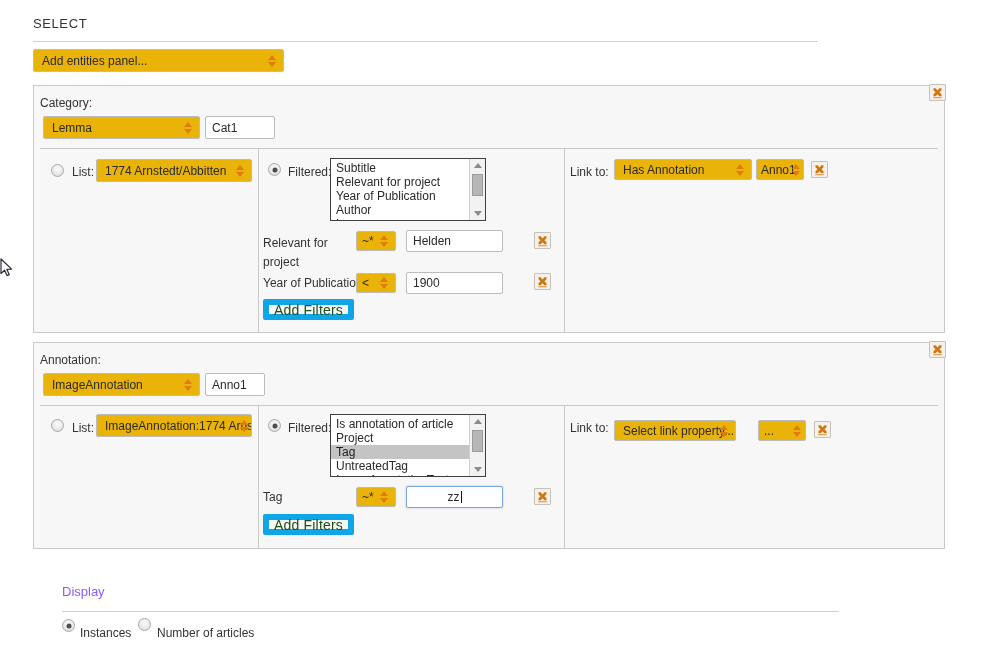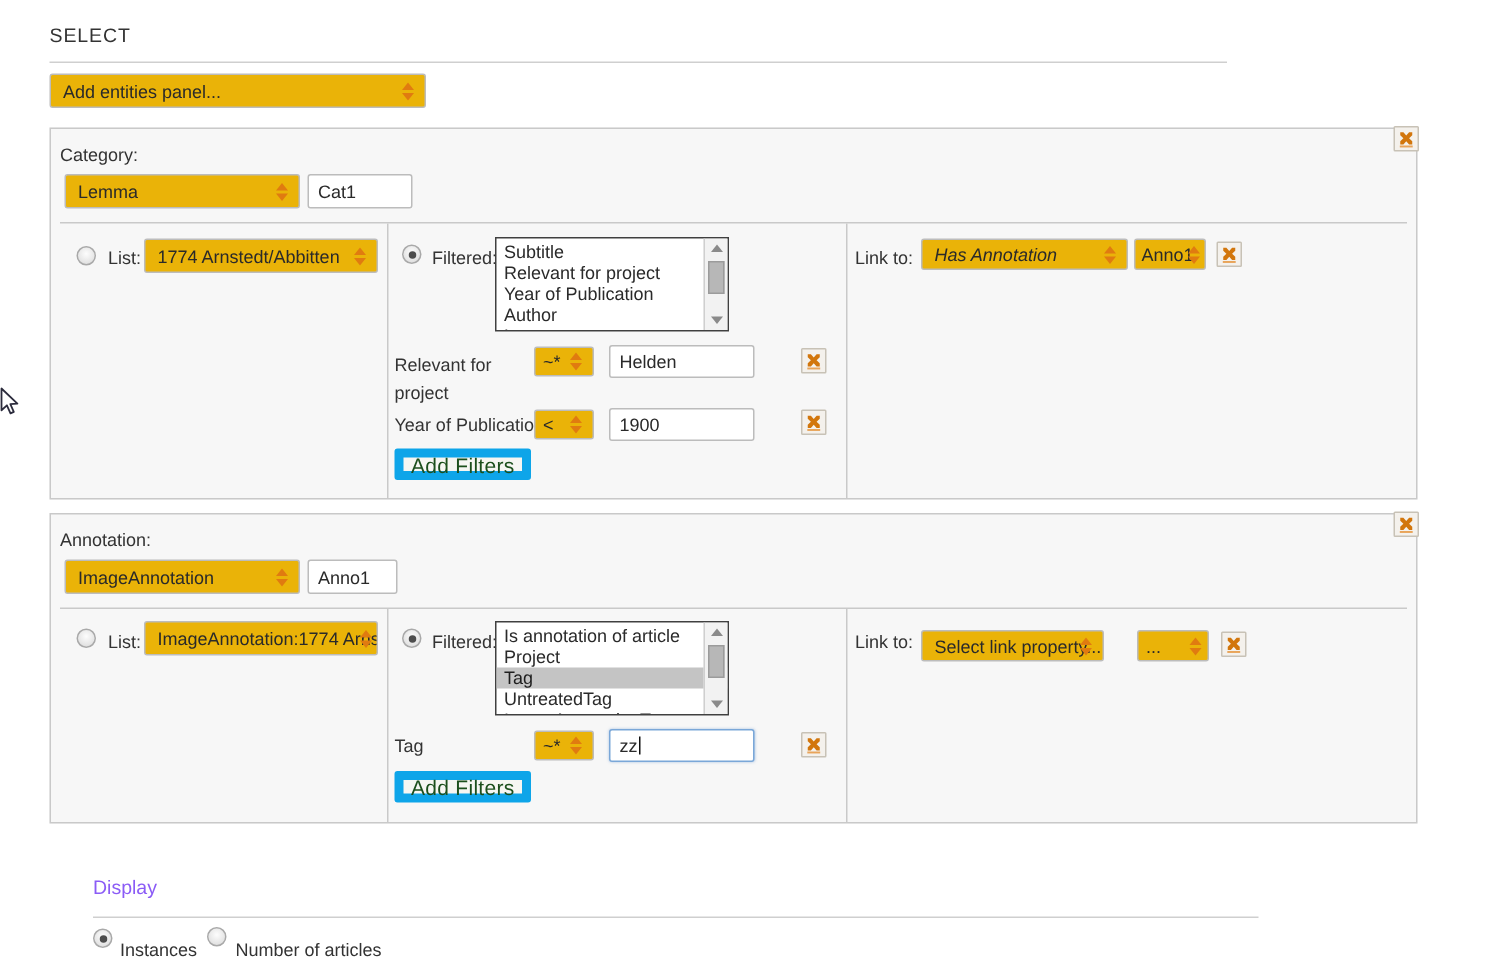--- a/index.html
+++ b/index.html
@@ -265,21 +265,21 @@
   <div class="closebtn" style="left:534px; top:273px;">
     <svg width="15" height="15" viewBox="0 0 15 15">
       <path d="M3.5 3.2 L5.6 3.2 L7.5 5.4 L9.4 3.2 L11.5 3.2 L11.5 5.2 L9.4 7.2 L11.5 9.2 L11.5 11.3 L9.4 11.3 L7.5 9.2 L5.6 11.3 L3.5 11.3 L3.5 9.2 L5.6 7.2 L3.5 5.2 Z" fill="#d2760c"></path>
       <rect x="3.2" y="12.0" width="8.6" height="1.3" fill="#e8a45a"></rect>
     </svg>
   </div>
 
   <div class="addbtn" style="left:263px; top:299px; width:91px; height:21px;">Add Filters</div>
 
   <div class="lbl" style="left:570px; top:165px;">Link to:</div>
-  <div class="sel" style="left:614px; top:159px; width:138px; height:21px;font-style:italic;">
+  <div class="sel" style="left:614px; top:159px; width:138px; height:21px;">
     <span>Has Annotation</span>
     <span class="arrows"></span>
   </div>
   <div class="sel" style="left:756px; top:159px; width:48px; height:21px; padding:0 12px 0 4px;">
     <span>Anno1</span>
     <span class="arrows" style="right:2px;"></span>
   </div>
   <div class="closebtn" style="left:811px; top:161px;">
     <svg width="15" height="15" viewBox="0 0 15 15">
       <path d="M3.5 3.2 L5.6 3.2 L7.5 5.4 L9.4 3.2 L11.5 3.2 L11.5 5.2 L9.4 7.2 L11.5 9.2 L11.5 11.3 L9.4 11.3 L7.5 9.2 L5.6 11.3 L3.5 11.3 L3.5 9.2 L5.6 7.2 L3.5 5.2 Z" fill="#d2760c"></path>
@@ -334,21 +334,21 @@
       <span class="thumb" style="top:15px; height:22px;"></span>
       <span class="down"></span>
     </div>
   </div>
 
   <div class="lbl" style="left:263px; top:490px;">Tag</div>
   <div class="sel" style="left:356px; top:487px; width:40px; height:20px; padding:0 17px 0 5px;">
     <span>~*</span>
     <span class="arrows"></span>
   </div>
-  <div class="txt focused" style="left:406px; top:486px; width:97px; height:22px;">
+  <div class="txt focused" style="left:406px; top:486px; width:97px; height:22px;justify-content:center;">
     <span>zz</span>
       <span class="caret"></span>
   </div>
   <div class="closebtn" style="left:534px; top:488px;">
     <svg width="15" height="15" viewBox="0 0 15 15">
       <path d="M3.5 3.2 L5.6 3.2 L7.5 5.4 L9.4 3.2 L11.5 3.2 L11.5 5.2 L9.4 7.2 L11.5 9.2 L11.5 11.3 L9.4 11.3 L7.5 9.2 L5.6 11.3 L3.5 11.3 L3.5 9.2 L5.6 7.2 L3.5 5.2 Z" fill="#d2760c"></path>
       <rect x="3.2" y="12.0" width="8.6" height="1.3" fill="#e8a45a"></rect>
     </svg>
   </div>
 

